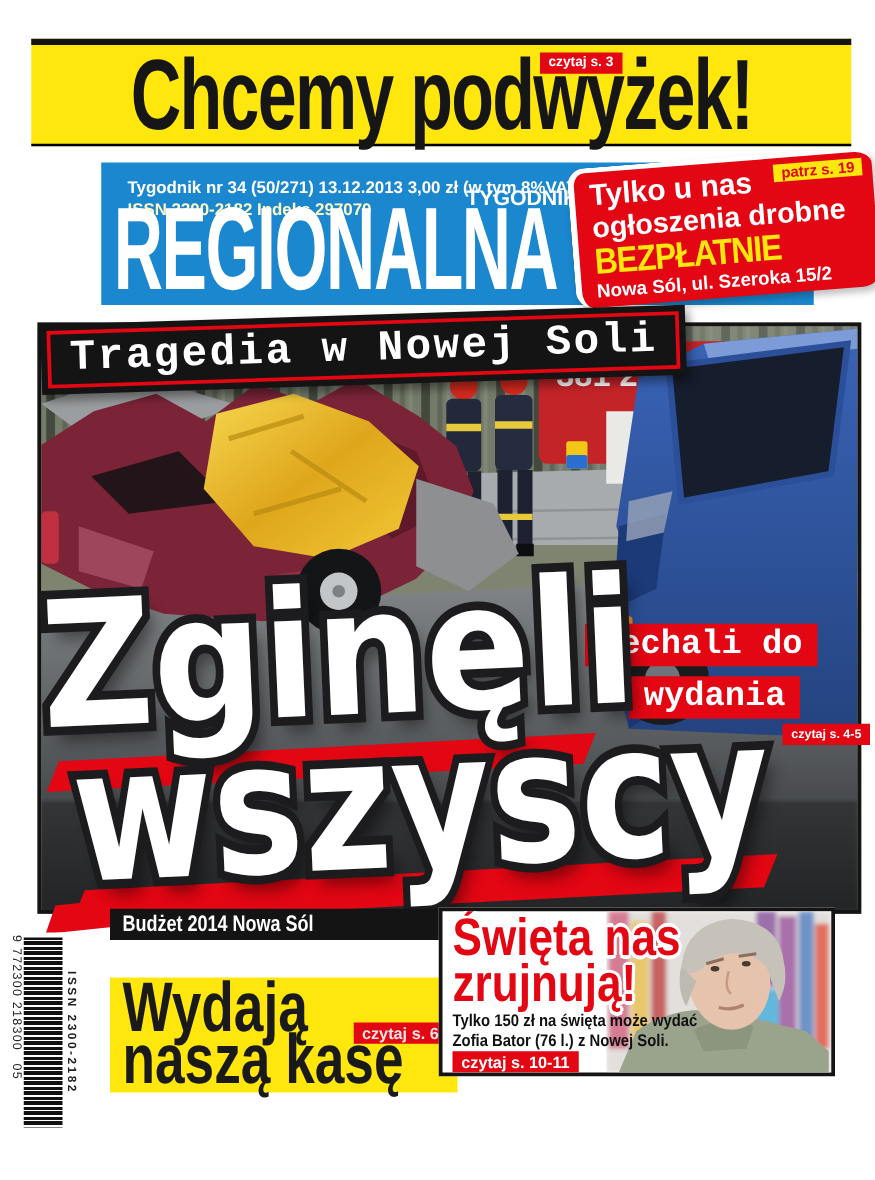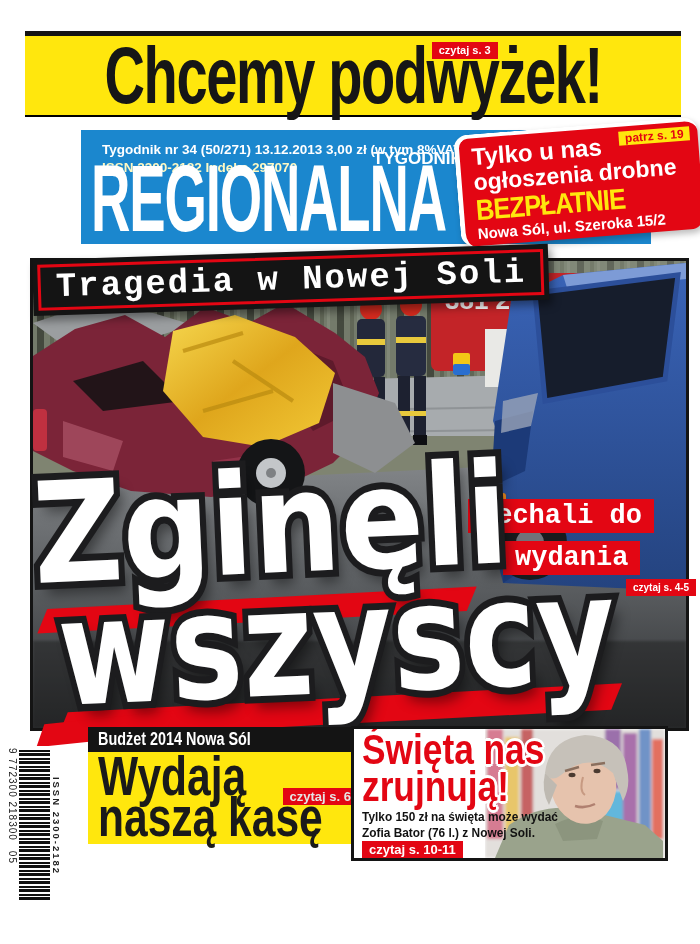--- a/index.html
+++ b/index.html
@@ -71,21 +71,21 @@
     padding:2px 12px; white-space:nowrap; }
   .jechali-1 { left:468px; top:499px; }
   .jechali-2 { left:503px; top:541px; }
   .czytaj45 { position:absolute; left:592px; top:579px; z-index:3; font-size:10px;margin-left:34px; }
 
   
   .budget { position:absolute; left:88px; top:727px; width:278px; z-index:7; }
   .budget .bar { background:#141414; color:#fff; font-weight:bold; padding:2px 10px; }
   .budget .bar-top span   { display:inline-block; font-size:18px; transform:scaleX(.8); transform-origin:left; white-space:nowrap; }
   .budget .bar-bottom span{ display:inline-block; font-size:24px; transform:scaleX(.84); transform-origin:left; white-space:nowrap; }
-  .budget .yellow { position:relative; background:#ffe70d; padding:4px 10px 6px 10px; }
+  .budget .yellow { position:relative; background:#ffe70d; padding:4px 10px 6px 10px;margin-top:30px; }
   .budget .yellow .hl { font-weight:bold; font-size:56px; line-height:39px; color:#1a1a1a;
     display:block; transform:scaleX(.76); transform-origin:left; white-space:nowrap; }
   .budget .yellow .hl2 { line-height:43px; }
   .budget .chip6 { position:absolute; right:8px; top:36px; color:#e5e5e5; font-size:13px; }
 
   
   .barcode { position:absolute; left:6px; top:746px; width:56px; height:160px; z-index:7; }
   .barcode-inner { position:absolute; left:50%; top:50%; width:160px; height:56px;
     transform:translate(-50%,-50%) rotate(90deg); background:#fff; display:flex; flex-direction:column; }
   .barcode-issn { font-size:9.5px; font-weight:bold; color:#222; letter-spacing:2px; text-align:center; line-height:11px; }

